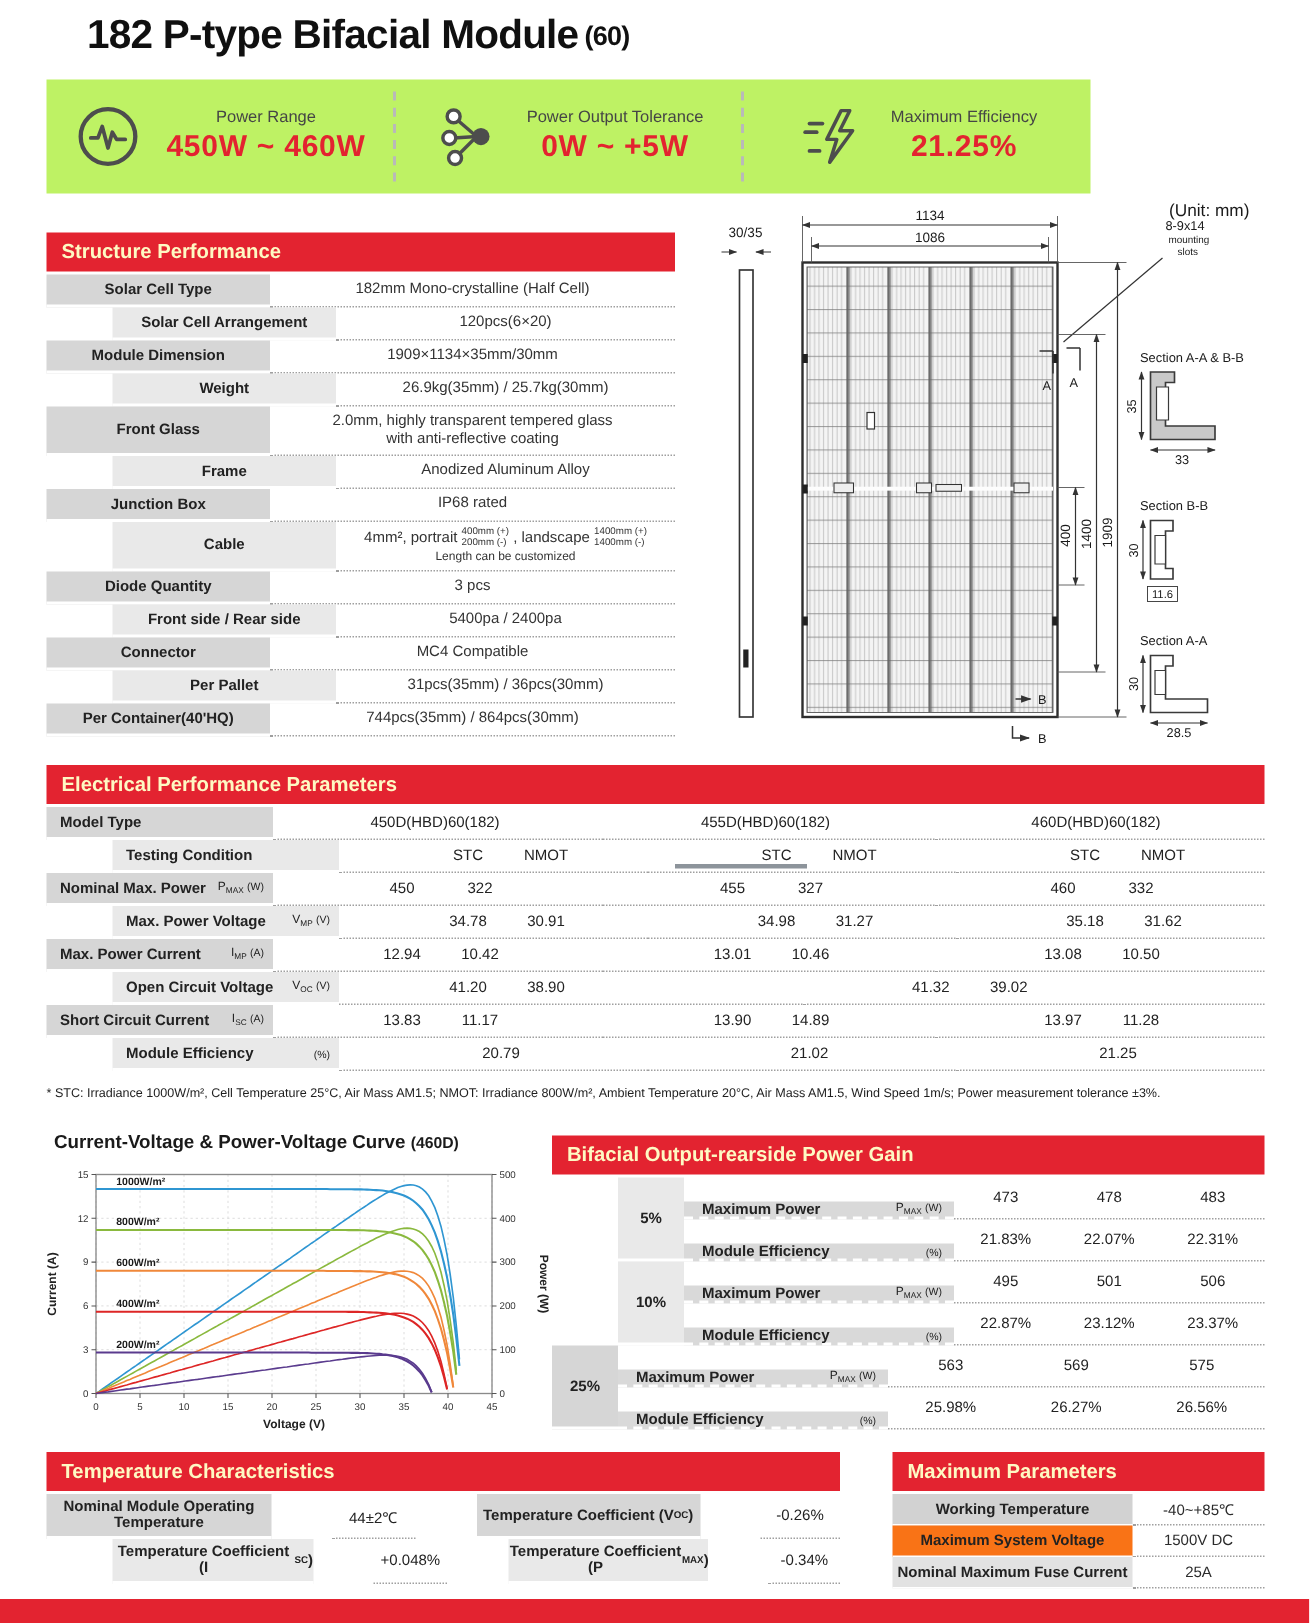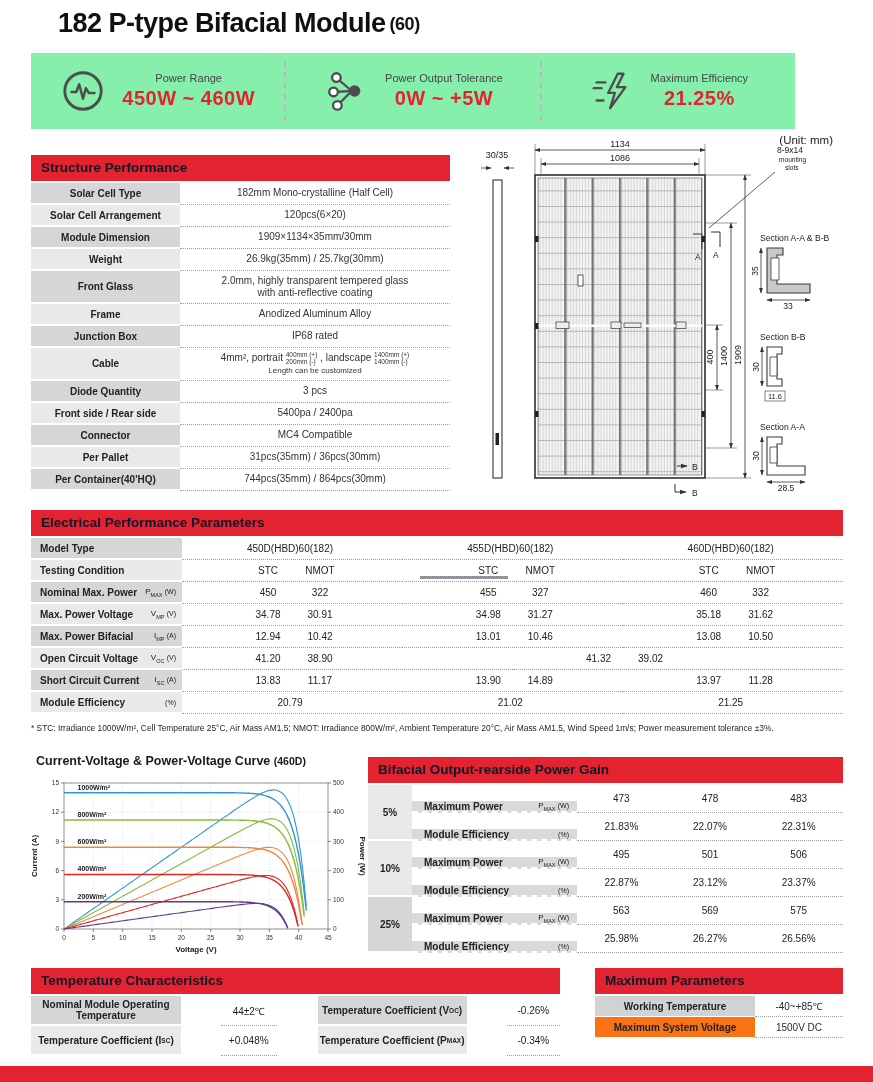--- a/index.html
+++ b/index.html
@@ -3,37 +3,37 @@
 <meta charset="utf-8">
 <style>
   :root{ --red:#e32330; --ink:#2b2b2b; }
   html,body{margin:0;padding:0;background:#fff;}
   body{font-family:"Liberation Sans", sans-serif; color:var(--ink);}
   .page{position:relative;width:873px;height:1082px;background:#fff;overflow:hidden;}
 
   .doc-title{position:absolute;left:58px;top:8px;font-size:27px;font-weight:bold;color:#101010;letter-spacing:-0.5px;white-space:nowrap;}
   .doc-title .suffix{font-size:18px;vertical-align:2px;margin-left:4px;}
 
-  .banner{position:absolute;left:31px;top:53px;width:764px;height:76px;background:#86efac;display:flex;}
+  .banner{position:absolute;left:31px;top:53px;width:696px;height:76px;background:#bef264;display:flex;}
   .banner-item{flex:1;display:flex;align-items:center;justify-content:center;gap:16px;position:relative;}
   .banner-sep{width:0;border-left:2px dashed #b9b9b9;margin:8px 0;}
   .bi-text{text-align:center;}
   .bi-label{font-size:11px;color:#454545;margin-bottom:3px;}
   .bi-value{font-size:20px;font-weight:bold;color:var(--red);letter-spacing:0.5px;}
   .bi-icon{width:46px;height:46px;flex:0 0 auto;}
 
-  .sec-header{position:absolute;background:var(--red);color:#0f172a;font-weight:bold;font-size:13.5px;line-height:26px;height:26px;padding-left:10px;box-sizing:border-box;}
+  .sec-header{position:absolute;background:var(--red);color:#fef9c3;font-weight:bold;font-size:13.5px;line-height:26px;height:26px;padding-left:10px;box-sizing:border-box;}
 
   
   #structure-table{position:absolute;left:31px;top:183px;width:419px;}
   .st-row{display:flex;}
   .st-label{width:149px;font-weight:bold;font-size:10px;display:flex;align-items:center;justify-content:center;text-align:center;border-bottom:2px solid #fff;box-sizing:border-box;color:#222;}
   .st-value{flex:1;font-size:10px;display:flex;flex-direction:column;align-items:center;justify-content:center;text-align:center;border-bottom:1px dotted #9f9f9f;box-sizing:border-box;color:#333;line-height:1.25;}
   .row-h{min-height:22px;} .row-tall{min-height:33px;}
-  .bg-dark{background:#d6d6d6;} .bg-light{background:#e9e9e9;}
+  .bg-dark{background:#d6d6d6;} .bg-light{background:#e9e9e9;margin-left:44px;}
   .stack{display:inline-block;vertical-align:middle;font-size:6.5px;line-height:1.05;text-align:left;}
   .small-note{font-size:8px;color:#333;}
 
   
   #electrical-table{position:absolute;left:31px;top:538px;width:812px;font-size:10px;}
   .er{display:flex;height:22px;}
   .er-label{width:151px;display:flex;align-items:center;justify-content:space-between;padding:0 6px 0 9px;font-weight:bold;border-bottom:2px solid #fff;box-sizing:border-box;color:#222;}
   .er-values{flex:1;display:flex;justify-content:center;}
   .er-group{flex:1 1 33.33%;position:relative;border-bottom:1px dotted #9f9f9f;box-sizing:border-box;}
   .ec{position:absolute;top:0;height:100%;display:flex;align-items:center;justify-content:center;color:#222;}
@@ -48,21 +48,21 @@
   .chart-title{position:absolute;left:36px;top:754px;font-size:12.5px;font-weight:bold;color:#1a1a1a;}
   .chart-title .suffix{font-size:10.5px;}
   #chart-svg{position:absolute;left:26px;top:771px;}
 
   
   #bifacial-table{position:absolute;left:368px;top:785px;width:475px;font-size:10px;}
   .bf-group{display:flex;}
   .bf-gain{width:44px;display:flex;align-items:center;justify-content:center;font-weight:bold;border-bottom:2px solid #fff;box-sizing:border-box;color:#222;}
   .bf-rows{flex:1;}
   .bf-r{display:flex;height:28px;box-sizing:border-box;}
-  .bf-label{width:165px;background:#d9d9d9;font-weight:bold;display:flex;align-items:center;justify-content:space-between;padding:0 8px 0 12px;border-bottom:2px dashed #fff;box-sizing:border-box;color:#222;margin-top:16px;}
+  .bf-label{width:180px;background:#d9d9d9;font-weight:bold;display:flex;align-items:center;justify-content:space-between;padding:0 8px 0 12px;border-bottom:2px dashed #fff;box-sizing:border-box;color:#222;margin-top:16px;}
   .bf-vals{flex:1;display:flex;border-bottom:1px dotted #9f9f9f;box-sizing:border-box;}
   .bf-val{flex:1;display:flex;align-items:center;justify-content:center;color:#222;}
 
   
   #temp-table{position:absolute;left:31px;top:996px;width:529px;font-size:10px;}
   .tp-row{display:flex;height:30px;gap:40px;}
   .tp-label{font-weight:bold;display:flex;align-items:center;justify-content:center;text-align:center;border-bottom:2px solid #fff;box-sizing:border-box;color:#222;}
   .tp-val{display:flex;align-items:center;justify-content:center;border-bottom:1px dotted #9f9f9f;box-sizing:border-box;background:#fff;color:#222;}
   .tp-l1{width:194px;} .tp-v1{width:72px;} .tp-l2{width:193px;margin-left:1px;} .tp-v2{width:69px;}
 
@@ -382,21 +382,21 @@
             <span class="ec c2">31.27</span>
           </div>
           <div class="er-group">
             <span class="ec c1">35.18</span>
             <span class="ec c2">31.62</span>
           </div>
         </div>
       </div>
       <div class="er">
         <div class="er-label bg-dark">
-          <span>Max. Power Bifacial</span>
+          <span>Max. Power Current</span>
           <span class="sym">I<sub>MP</sub> <span class="unit">(A)</span></span>
         </div>
         <div class="er-values">
           <div class="er-group">
             <span class="ec c1">12.94</span>
             <span class="ec c2">10.42</span>
           </div>
           <div class="er-group">
             <span class="ec c1">13.01</span>
             <span class="ec c2">10.46</span>
@@ -653,16 +653,20 @@
   <div class="sec-header" style="left:595px;top:968px;width:248px;">Maximum Parameters</div>
   <div id="max-table">
       <div class="mp-row">
         <div class="mp-label" style="background: rgb(210, 210, 210);">Working Temperature</div>
         <div class="mp-value">-40~+85℃</div>
       </div>
       <div class="mp-row">
         <div class="mp-label" style="background: #f97316;">Maximum System Voltage</div>
         <div class="mp-value">1500V DC</div>
       </div>
+      <div class="mp-row">
+        <div class="mp-label" style="background: rgb(226, 226, 226);">Nominal Maximum Fuse Current</div>
+        <div class="mp-value">25A</div>
+      </div>
     </div>
 
   <div class="bottom-bar"></div>
 </div>
 
 </body></html>

